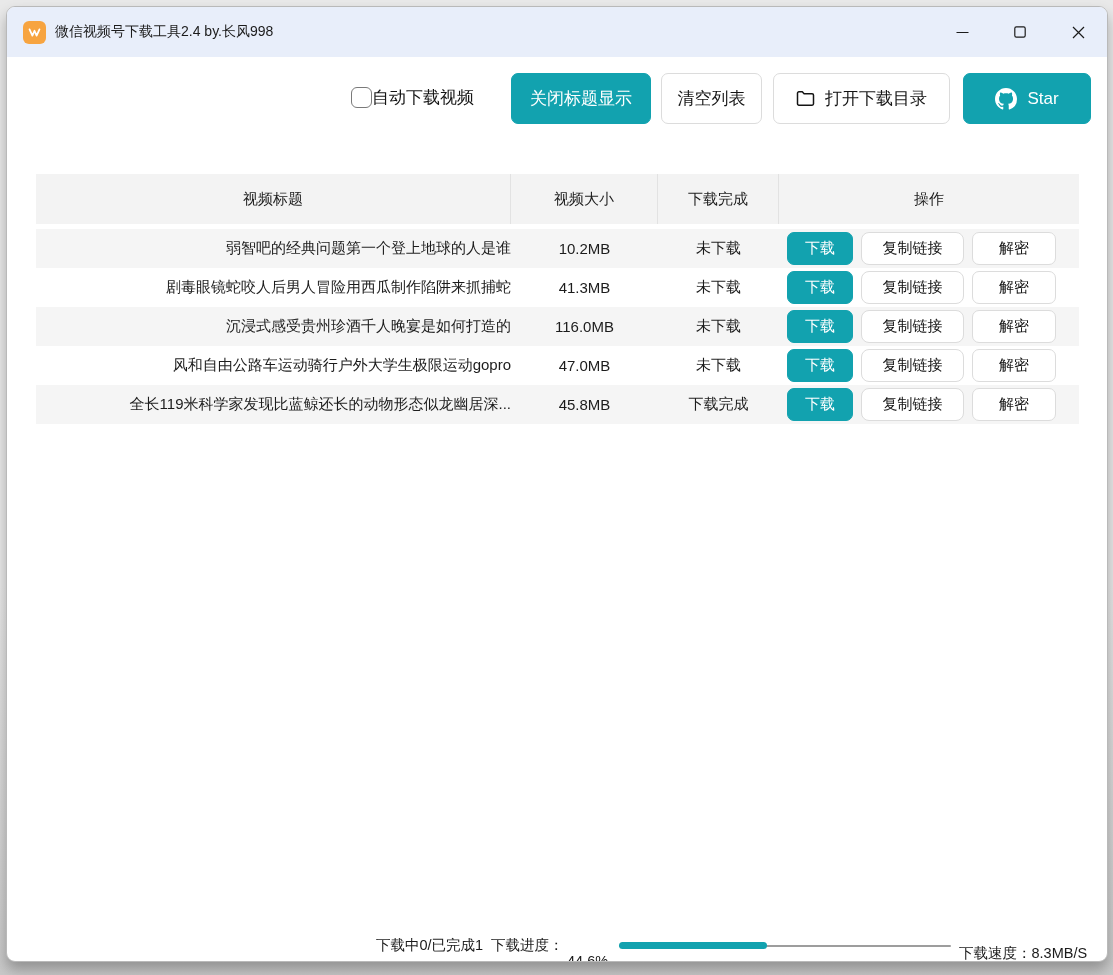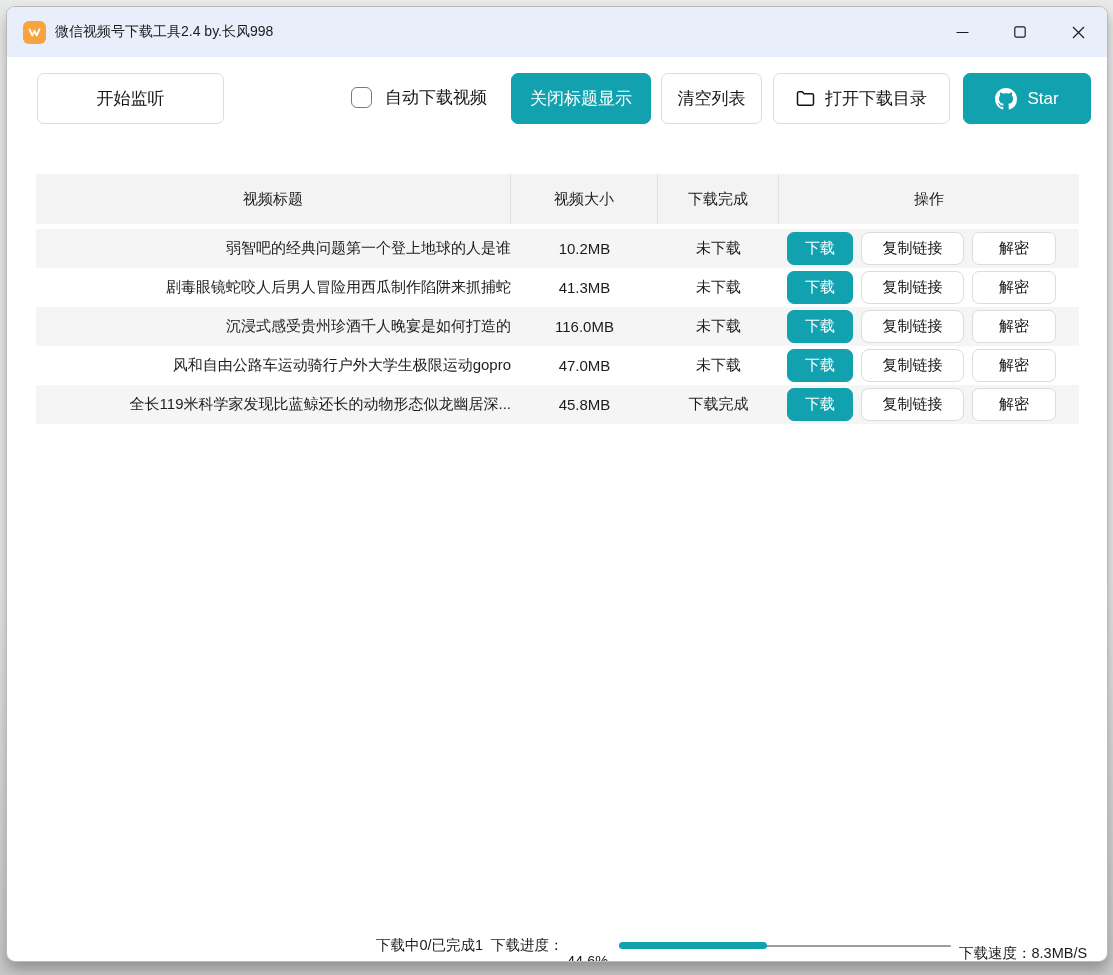--- a/index.html
+++ b/index.html
@@ -37,21 +37,21 @@
     font-family:inherit; font-size:17px; color:#141414;
     display:flex; align-items:center; justify-content:center; gap:10px;
     cursor:pointer;
   }
   .btn.teal { background:var(--accent); border-color:var(--accent); color:#fff; }
   .btn-start   { left:30px;  width:187px; }
   .btn-closet  { left:504px; width:140px; }
   .btn-clear   { left:654px; width:101px; }
   .btn-opendir { left:766px; width:177px; }
   .btn-star    { left:956px; width:128px; }
-  .auto-dl { position:absolute; left:344px; top:79px; display:flex; align-items:center; gap:13px; }
+  .auto-dl { position:absolute; left:344px; top:79px; display:flex; align-items:center; }
   .checkbox {
     width:21px; height:21px; border:1.6px solid #7a7a7a; border-radius:6px;
     background:#fff; cursor:pointer; flex:0 0 auto;
   }
   .auto-dl-label { font-size:17px; color:#141414; }
   
   .table { position:absolute; left:29px; top:167px; width:1043px; }
   .thead { display:flex; height:50px; background:#f3f3f3; align-items:stretch; }
   .th {
     display:flex; align-items:center; justify-content:center;
@@ -113,21 +113,20 @@
           </svg>
       </div>
       <div class="win-btn">
         <svg width="13" height="13" viewBox="0 0 13 13">
             <path d="M1 1 L12 12 M12 1 L1 12" stroke="#1b1b1b" stroke-width="1.2"></path>
           </svg>
       </div>
     </div>
   </div>
 
-  <button class="btn btn-start">开始监听</button>
 
   <div class="auto-dl">
     <div class="checkbox"></div>
     <span class="auto-dl-label">自动下载视频</span>
   </div>
 
   <button class="btn teal btn-closet">关闭标题显示</button>
   <button class="btn btn-clear">清空列表</button>
 
   <button class="btn btn-opendir">

